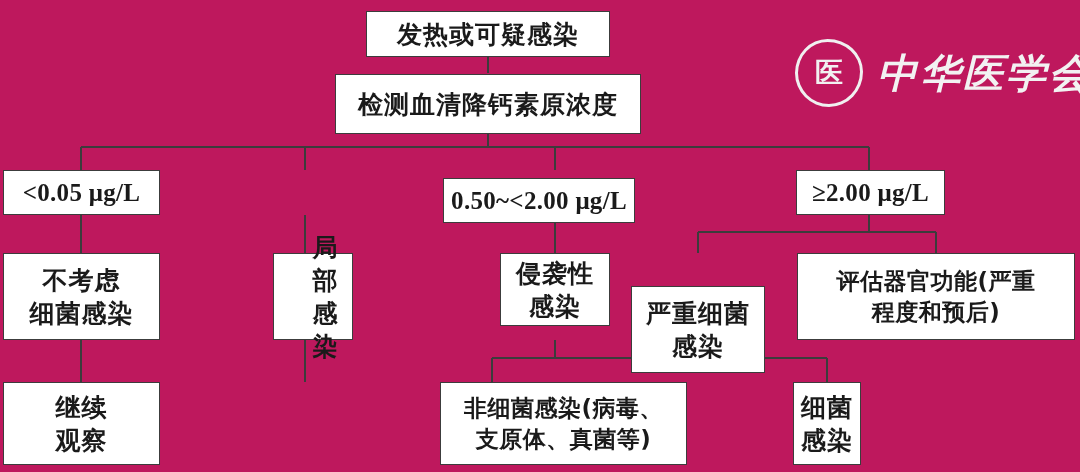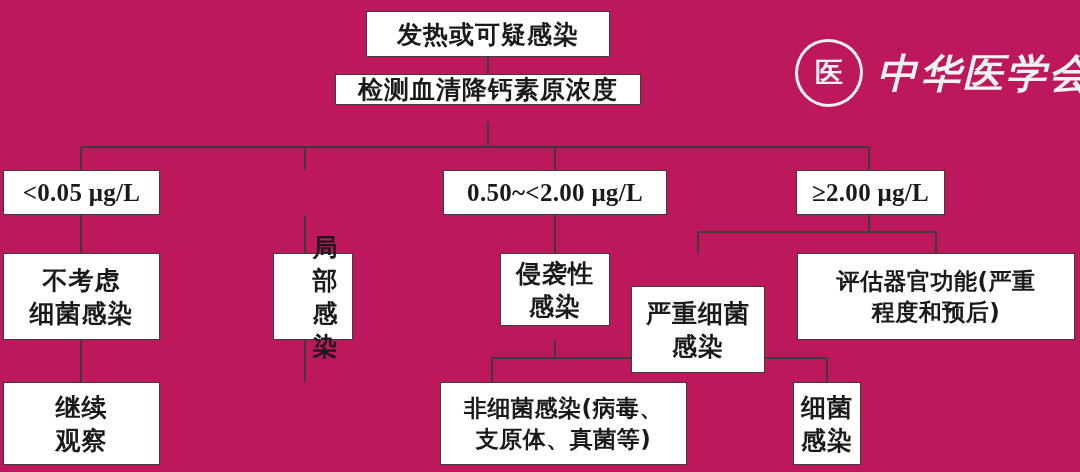--- a/index.html
+++ b/index.html
@@ -133,30 +133,30 @@
 
   <div id="watermark">
     <div class="emblem">医</div>
     <div class="wm-text">中华医学会</div>
   </div>
 
   <div class="node cjk" style="left:366px; top:11px; width:244px; height:46px;">
     <span class="inner">发热或可疑感染</span>
   </div>
 
-  <div class="node cjk" style="left:335px; top:74px; width:306px; height:31px;">
+  <div class="node cjk" style="left:335px; top:74px; width:306px; height:60px;">
     <span class="inner">检测血清降钙素原浓度</span>
   </div>
 
   <div class="node num" style="left:3px; top:170px; width:157px; height:45px;">
     <span class="inner">&lt;0.05 μg/L</span>
   </div>
 
 
-  <div class="node num" style="left:443px; top:170px; width:224px; height:45px;">
+  <div class="node num" style="left:443px; top:178px; width:192px; height:45px;">
     <span class="inner">0.50~&lt;2.00 μg/L</span>
   </div>
 
   <div class="node num" style="left:796px; top:170px; width:149px; height:45px;">
     <span class="inner">≥2.00 μg/L</span>
   </div>
 
   <div class="node cjk" style="left:3px; top:253px; width:157px; height:87px;">
     <span class="inner">不考虑
 细菌感染</span>

